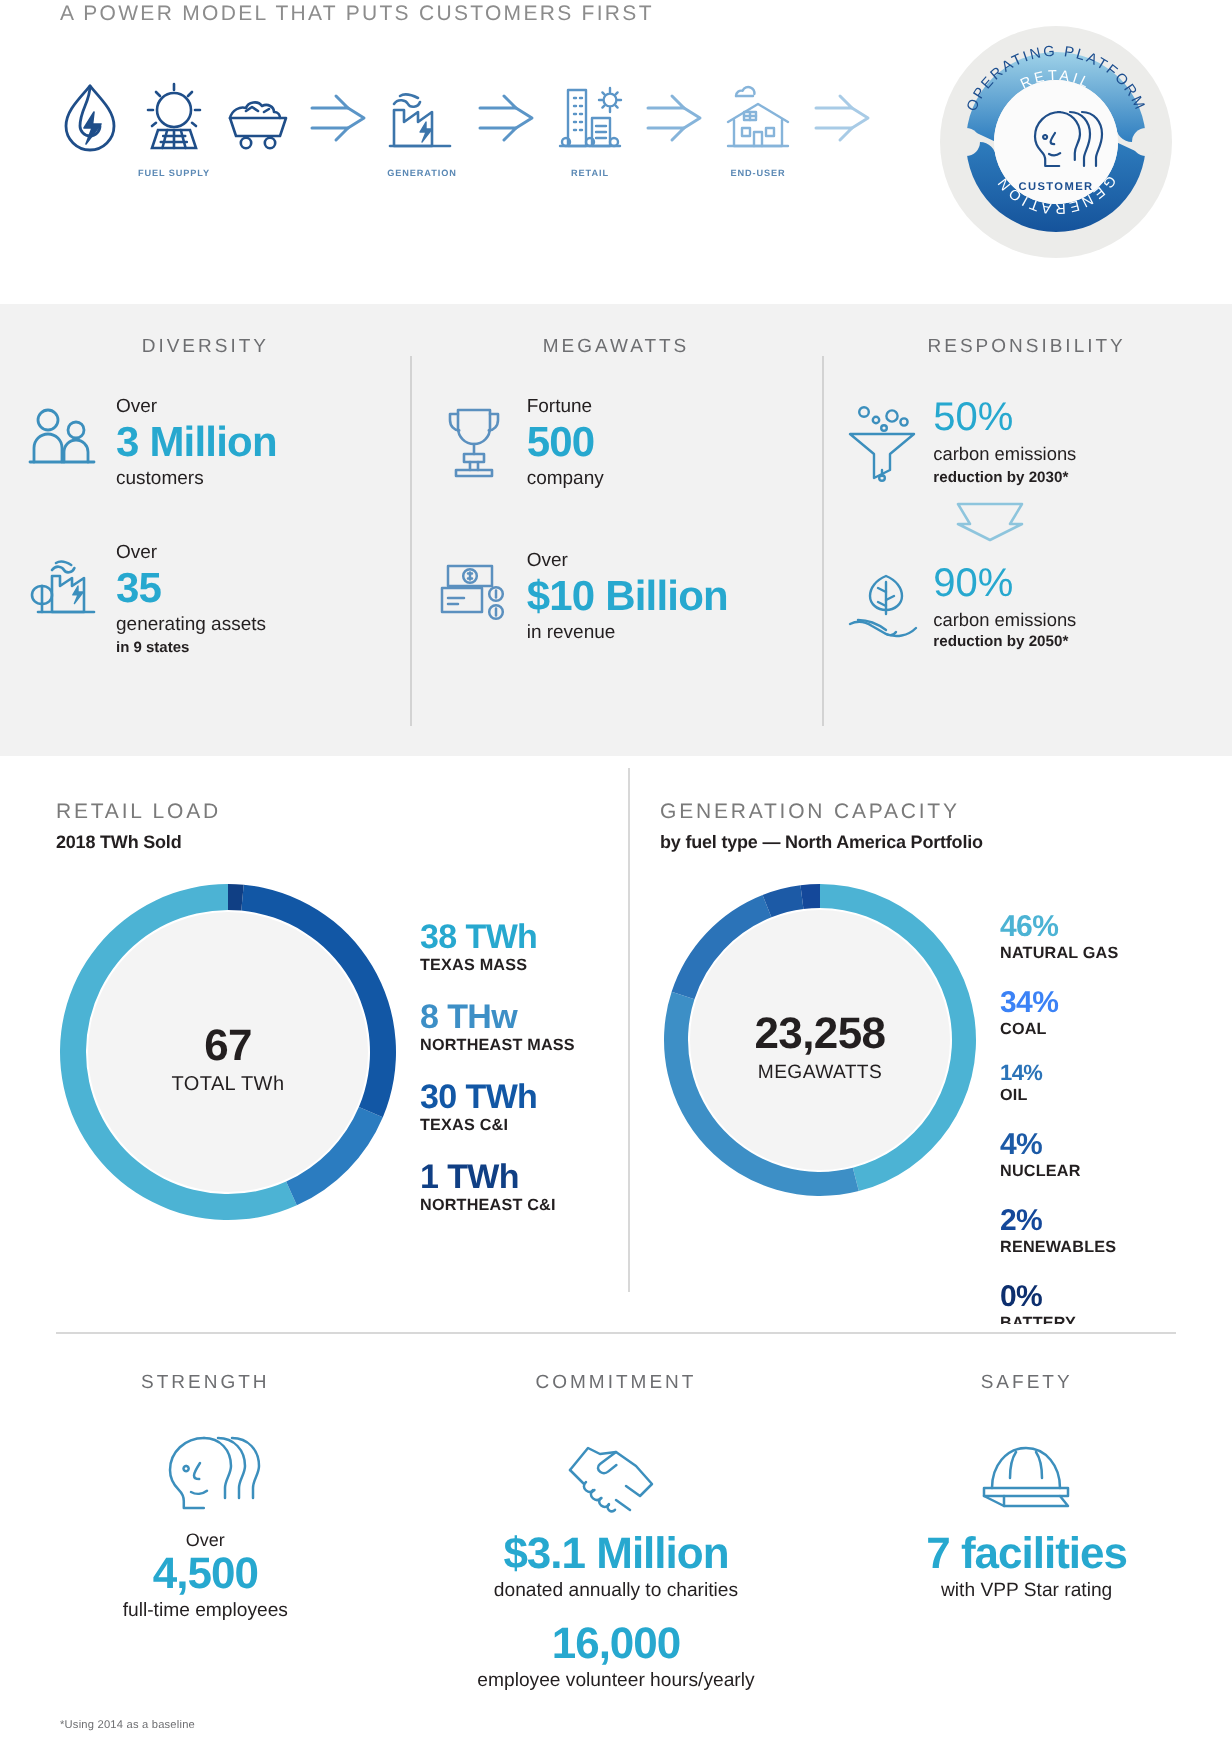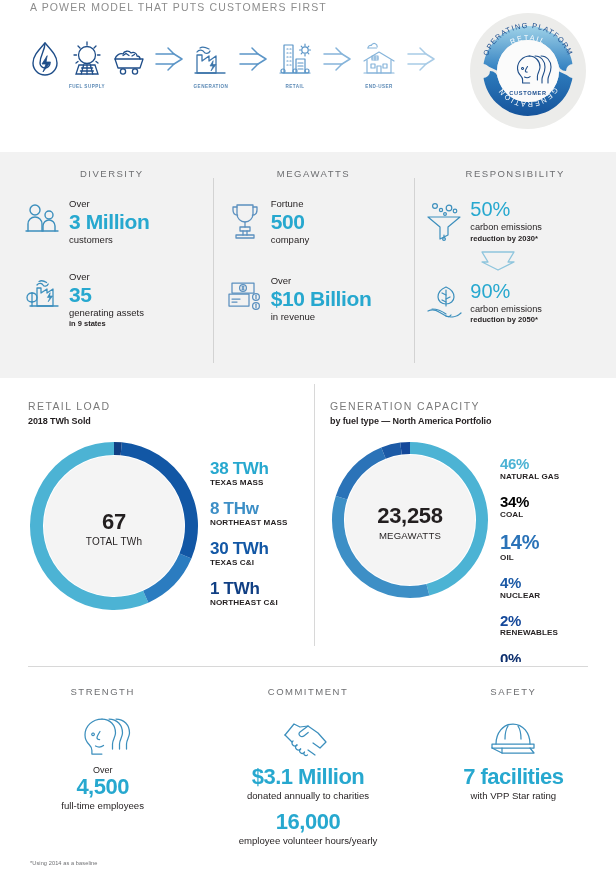--- a/index.html
+++ b/index.html
@@ -34,21 +34,21 @@
   .cluster { display: flex; align-items: flex-start; }
 
   .platform {
     position: absolute; right: 27px; top: 10px;
     width: 122px; height: 122px;
   }
 
   
   .band {
     position: absolute; left: 0; top: 152px;
-    width: 616px; height: 226px; background: #f2f2f2; padding-left: 11px;
+    width: 616px; height: 226px; background: #f2f2f2;
   }
   .band-cols { display: flex; height: 100%; padding-top: 16px; }
   .band-col { position: relative; flex: 1; padding: 0 8px; }
   .band-col + .band-col::before {
     content: ""; position: absolute; left: 0; top: 10px;
     width: 1px; height: 185px; background: #d3d3d3;
   }
   .col-head {
     text-align: center; font-size: 9.5px; letter-spacing: 1.5px;
     color: #6d6e71; margin-bottom: 20px;
@@ -517,25 +517,25 @@
             <div class="donut-value">23,258</div>
             <div class="donut-label" style="font-size:9.6px">MEGAWATTS</div>
           </div>
         </div>
         <div class="legend" style="padding-top:4px">
           <div class="legend-item tight">
             <div class="legend-value" style="color:#4cb3d4;font-size:15px">46%</div>
             <div class="legend-name">NATURAL GAS</div>
           </div>
           <div class="legend-item tight">
-            <div class="legend-value" style="color:#000000;font-size:15px">34%</div>
+            <div class="legend-value" style="color:#3b82f6;font-size:15px">34%</div>
             <div class="legend-name">COAL</div>
           </div>
           <div class="legend-item tight">
-            <div class="legend-value" style="color:#2b73b8;font-size:20px">14%</div>
+            <div class="legend-value" style="color:#2b73b8;font-size:11px">14%</div>
             <div class="legend-name">OIL</div>
           </div>
           <div class="legend-item tight">
             <div class="legend-value" style="color:#1c5aa6;font-size:15px">4%</div>
             <div class="legend-name">NUCLEAR</div>
           </div>
           <div class="legend-item tight">
             <div class="legend-value" style="color:#14489a;font-size:15px">2%</div>
             <div class="legend-name">RENEWABLES</div>
           </div>

